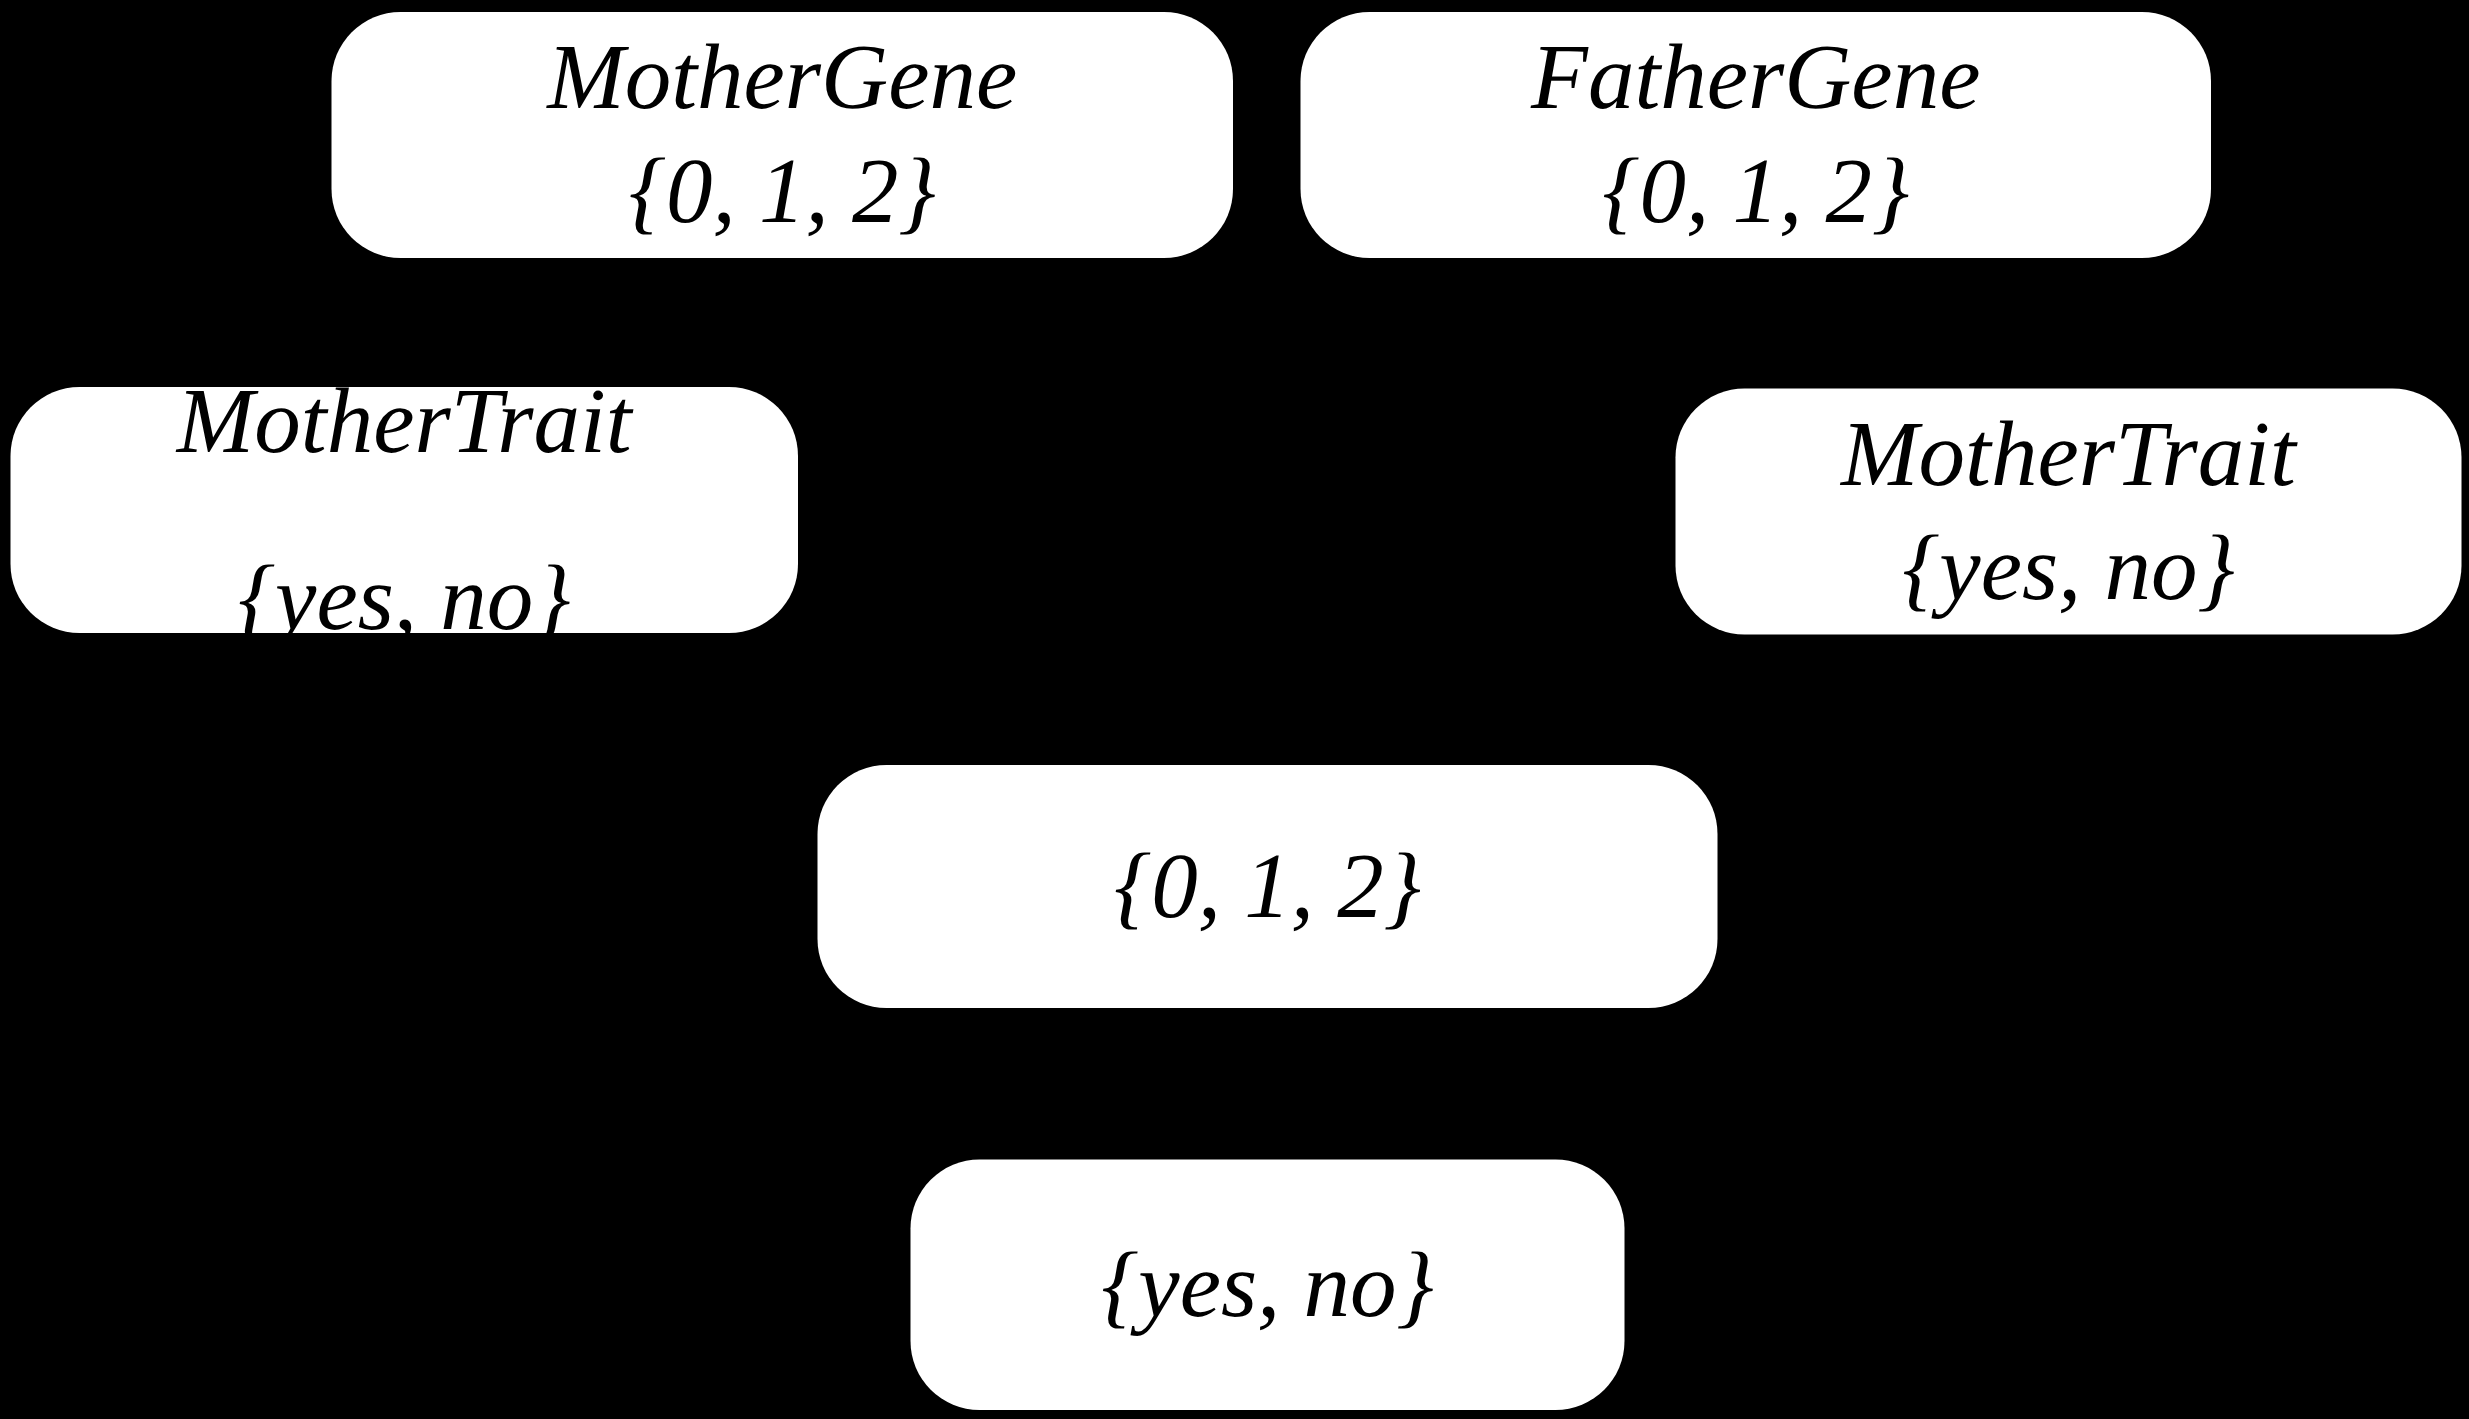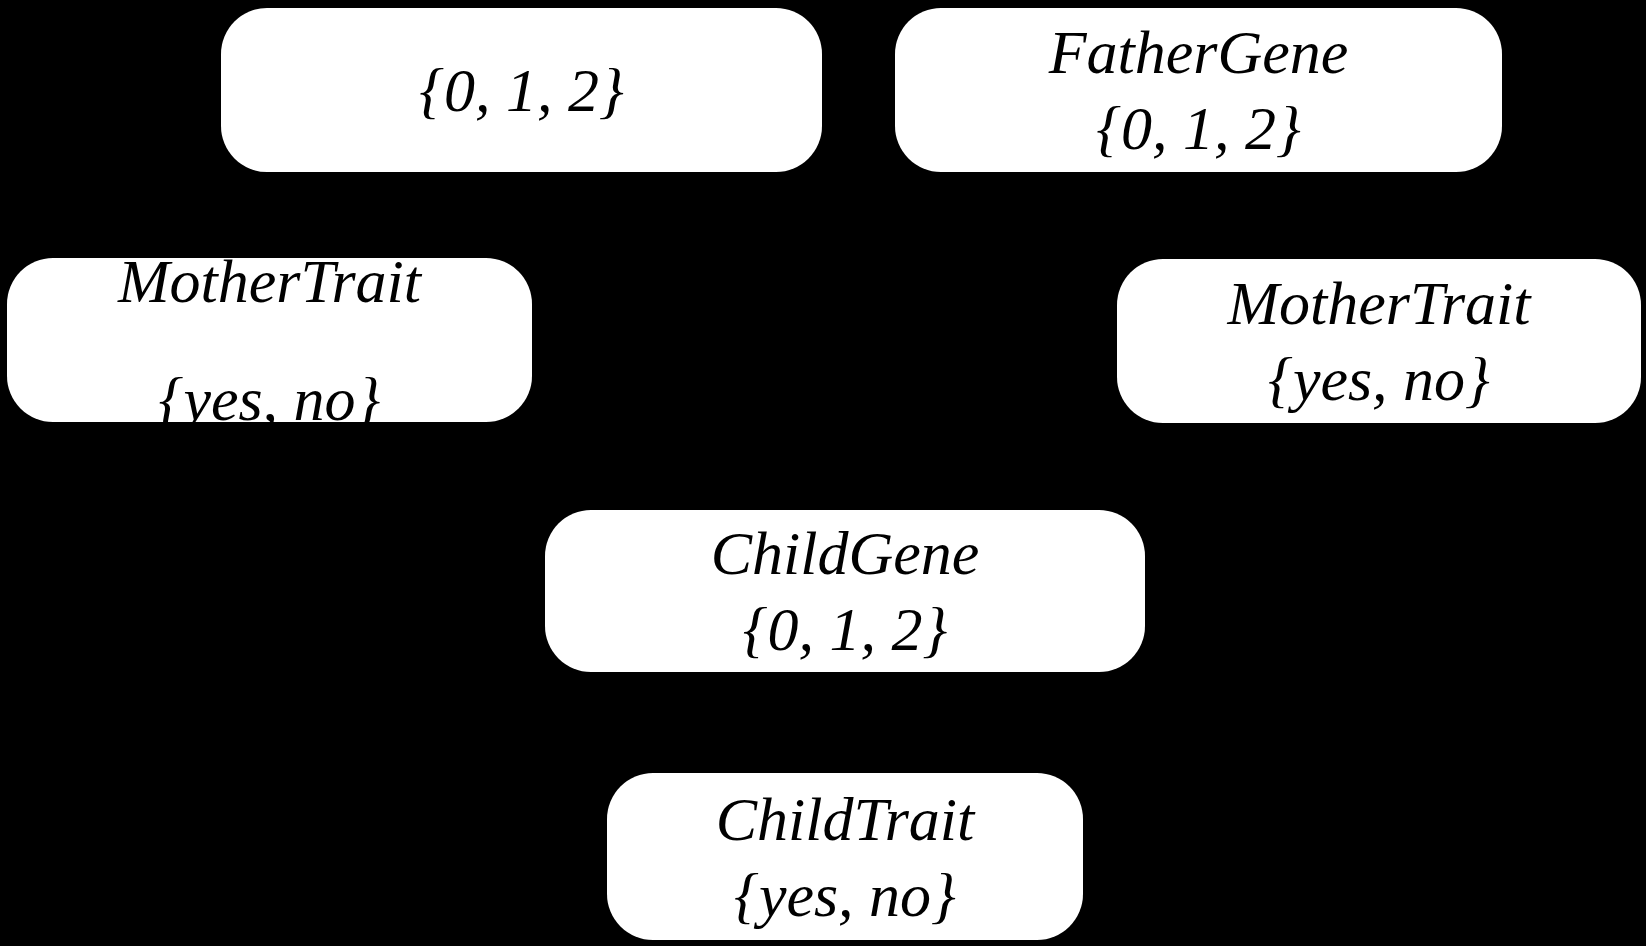--- a/index.html
+++ b/index.html
@@ -27,53 +27,52 @@
     text-align: center;
     font-style: italic;
     font-size: 62px;
     line-height: 76px;
   }
   .node-label, .node-domain {
     white-space: nowrap;
   }
   
   .node-mother-gene  { left: 221px;  top: 8px;   width: 601px; height: 164px; }
-  .node-father-gene  { left: 867px;  top: 8px;   width: 607px; height: 164px; margin-left: 28px; }
+  .node-father-gene  { left: 867px;  top: 8px;   width: 607px; height: 164px; }
   .node-mother-trait { left: 7px;    top: 258px; width: 525px; height: 164px; gap: 42px; }
   .node-father-trait { left: 1117px; top: 259px; width: 524px; height: 164px; }
   .node-child-gene   { left: 545px;  top: 510px; width: 600px; height: 162px; }
   .node-child-trait  { left: 607px;  top: 773px; width: 476px; height: 167px; }
 </style>
 </head>
 <body>
 
 <div class="canvas">
 
   <div class="node node-mother-gene">
+    <div class="node-label">MotherGene</div>
     <div class="node-domain">{0, 1, 2}</div>
   </div>
 
   <div class="node node-father-gene">
     <div class="node-label">FatherGene</div>
     <div class="node-domain">{0, 1, 2}</div>
   </div>
 
   <div class="node node-mother-trait">
     <div class="node-label">MotherTrait</div>
     <div class="node-domain">{yes, no}</div>
   </div>
 
   <div class="node node-father-trait">
     <div class="node-label">MotherTrait</div>
     <div class="node-domain">{yes, no}</div>
   </div>
 
   <div class="node node-child-gene">
-    <div class="node-label">ChildGene</div>
     <div class="node-domain">{0, 1, 2}</div>
   </div>
 
   <div class="node node-child-trait">
-    <div class="node-label">ChildTrait</div>
     <div class="node-domain">{yes, no}</div>
   </div>
 
 </div>
 
 </body></html>

